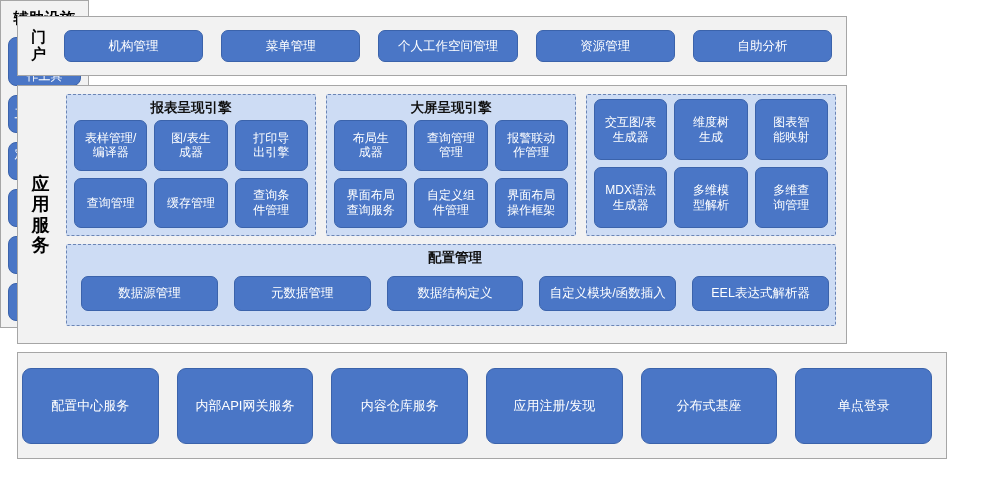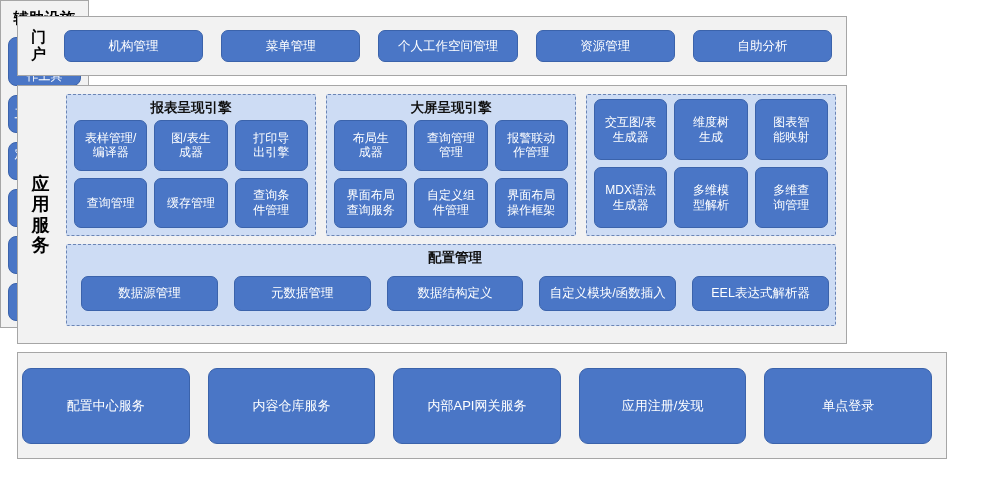--- a/index.html
+++ b/index.html
@@ -263,23 +263,24 @@
           <div class="pill">EEL表达式解析器</div>
         </div>
       </div>
 
     </div>
   </div>
 
   <div class="panel" id="base-panel">
     <div class="base-row">
       <div class="pill">配置中心服务</div>
+      <div class="pill">内部API网关服务</div>
       <div class="pill">内容仓库服务</div>
-      <div class="pill">内部API网关服务</div>
       <div class="pill">应用注册/发现</div>
+      <div class="pill">分布式基座</div>
       <div class="pill">单点登录</div>
     </div>
   </div>
 
   <div id="aux-panel">
     <div id="aux-title">辅助设施</div>
     <div class="aux-list">
       <div class="pill">报表/大屏制
 作工具</div>
       <div class="pill">工作流引擎</div>

